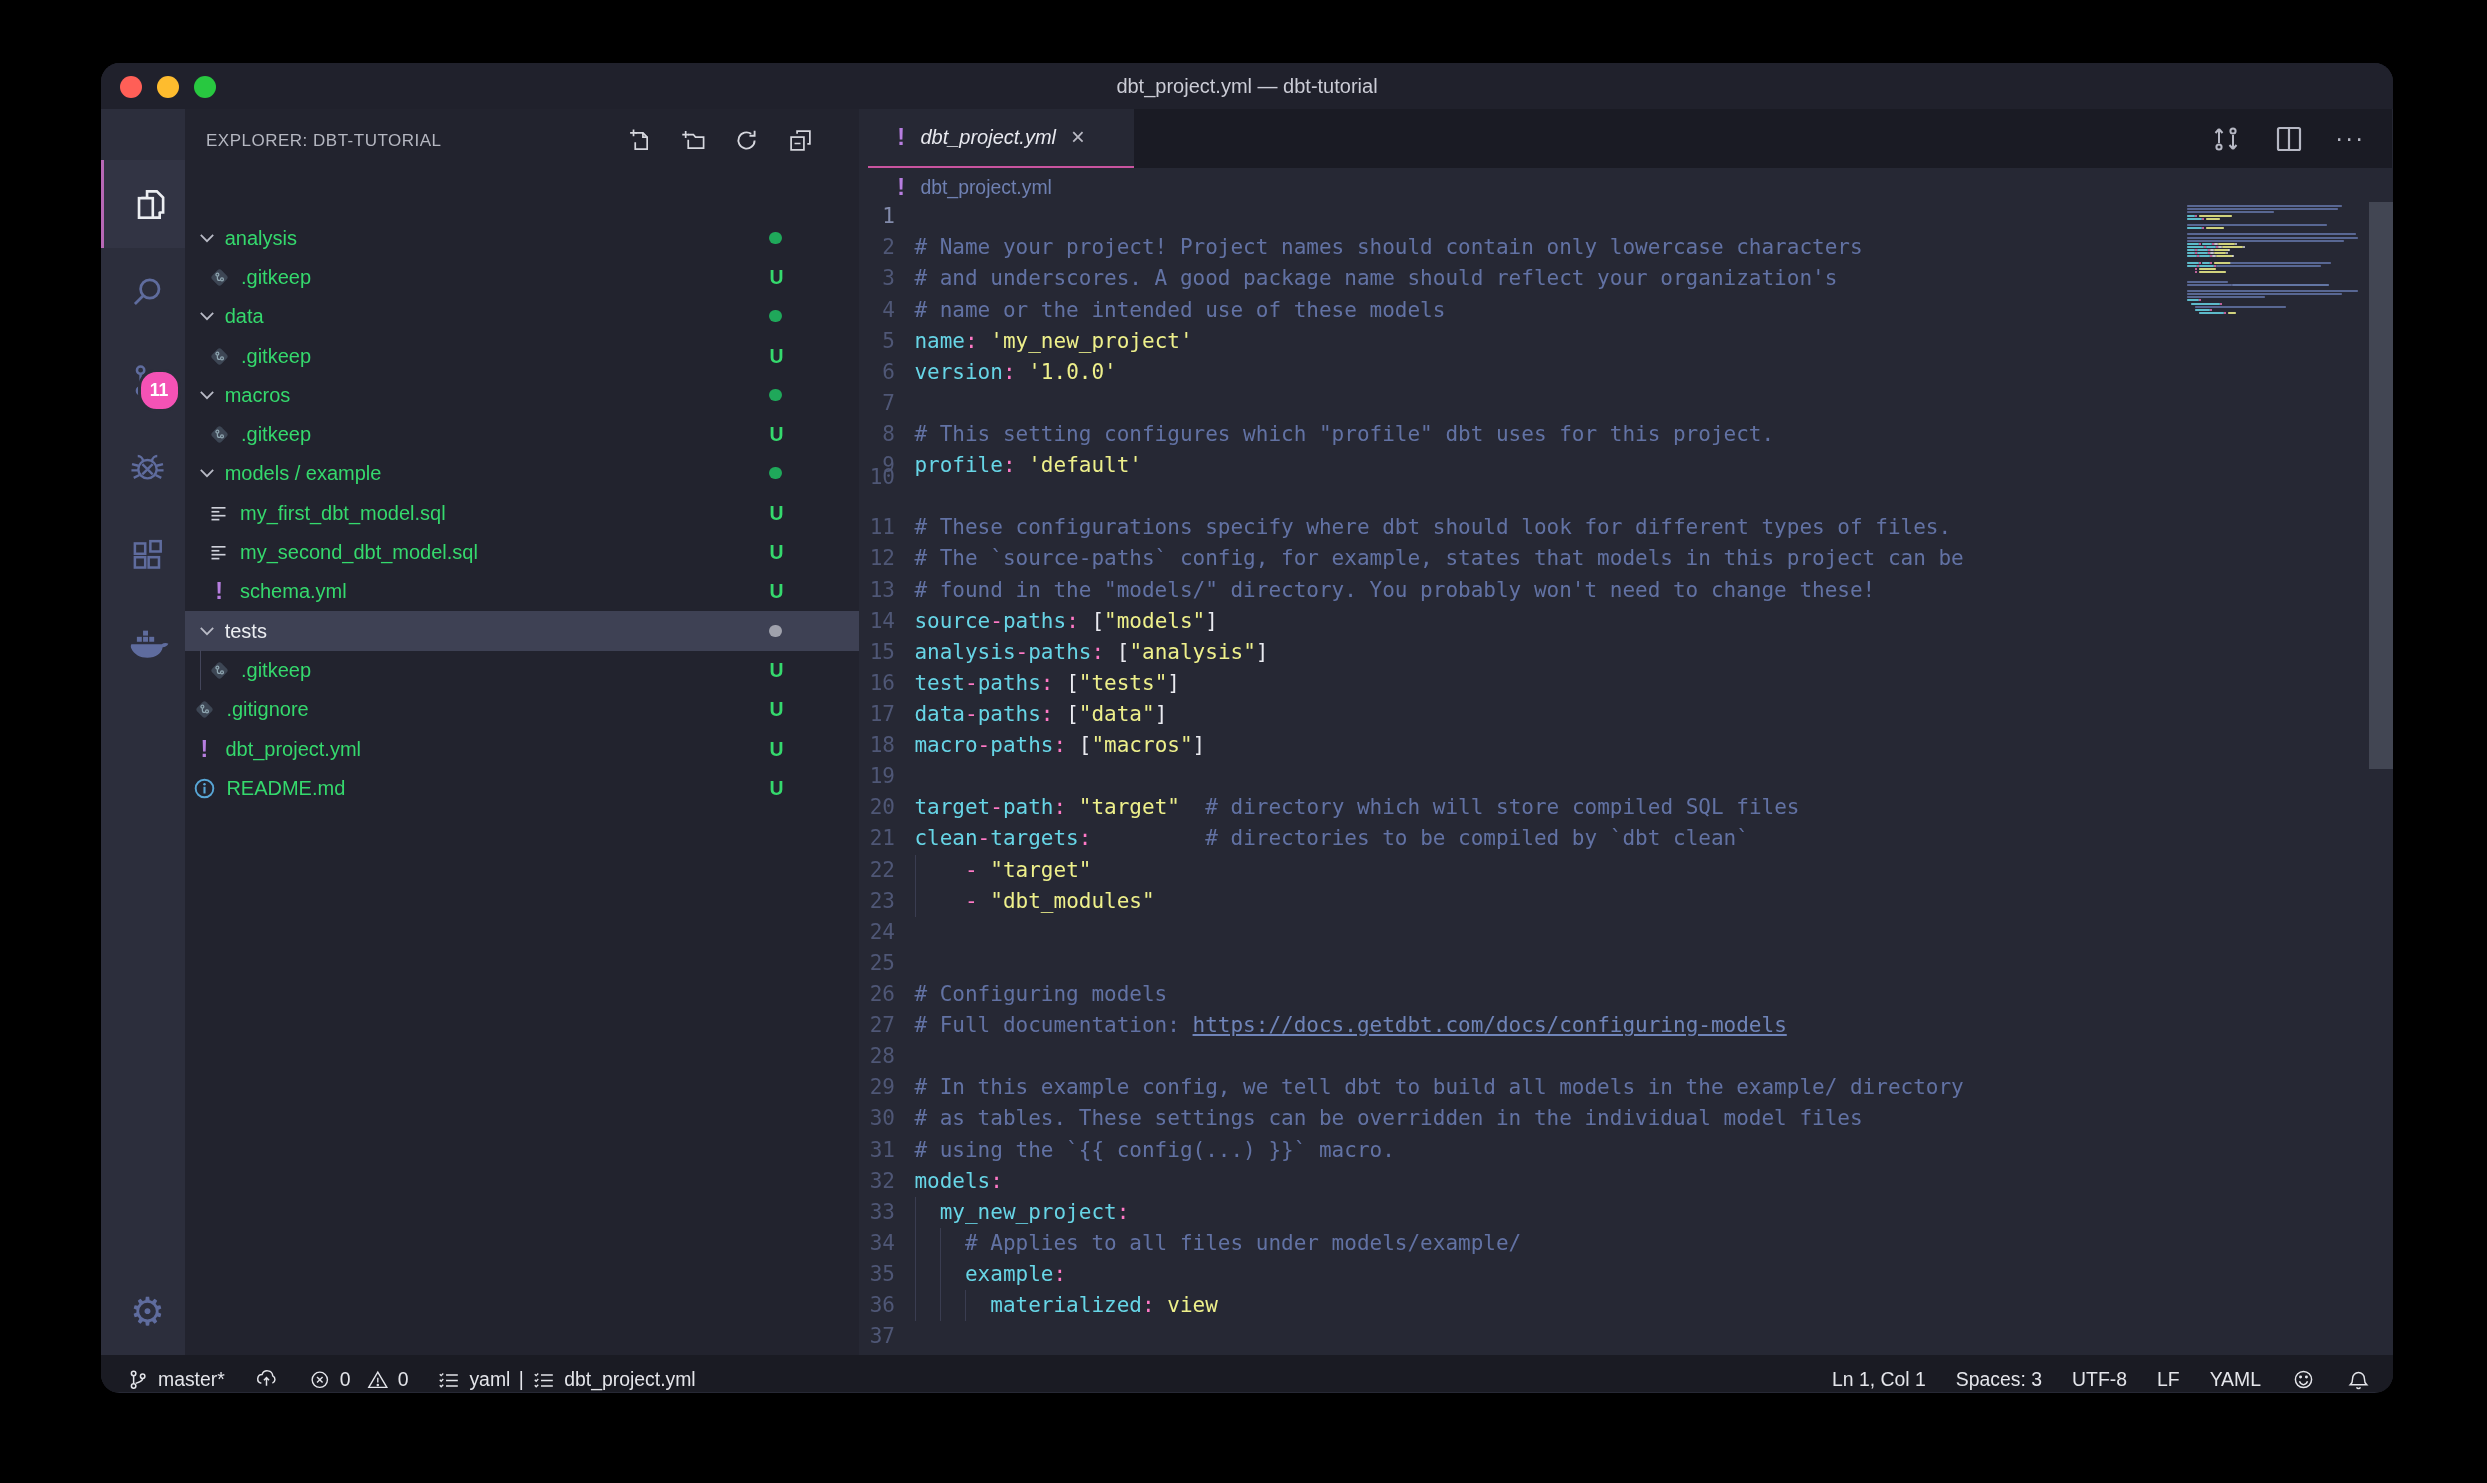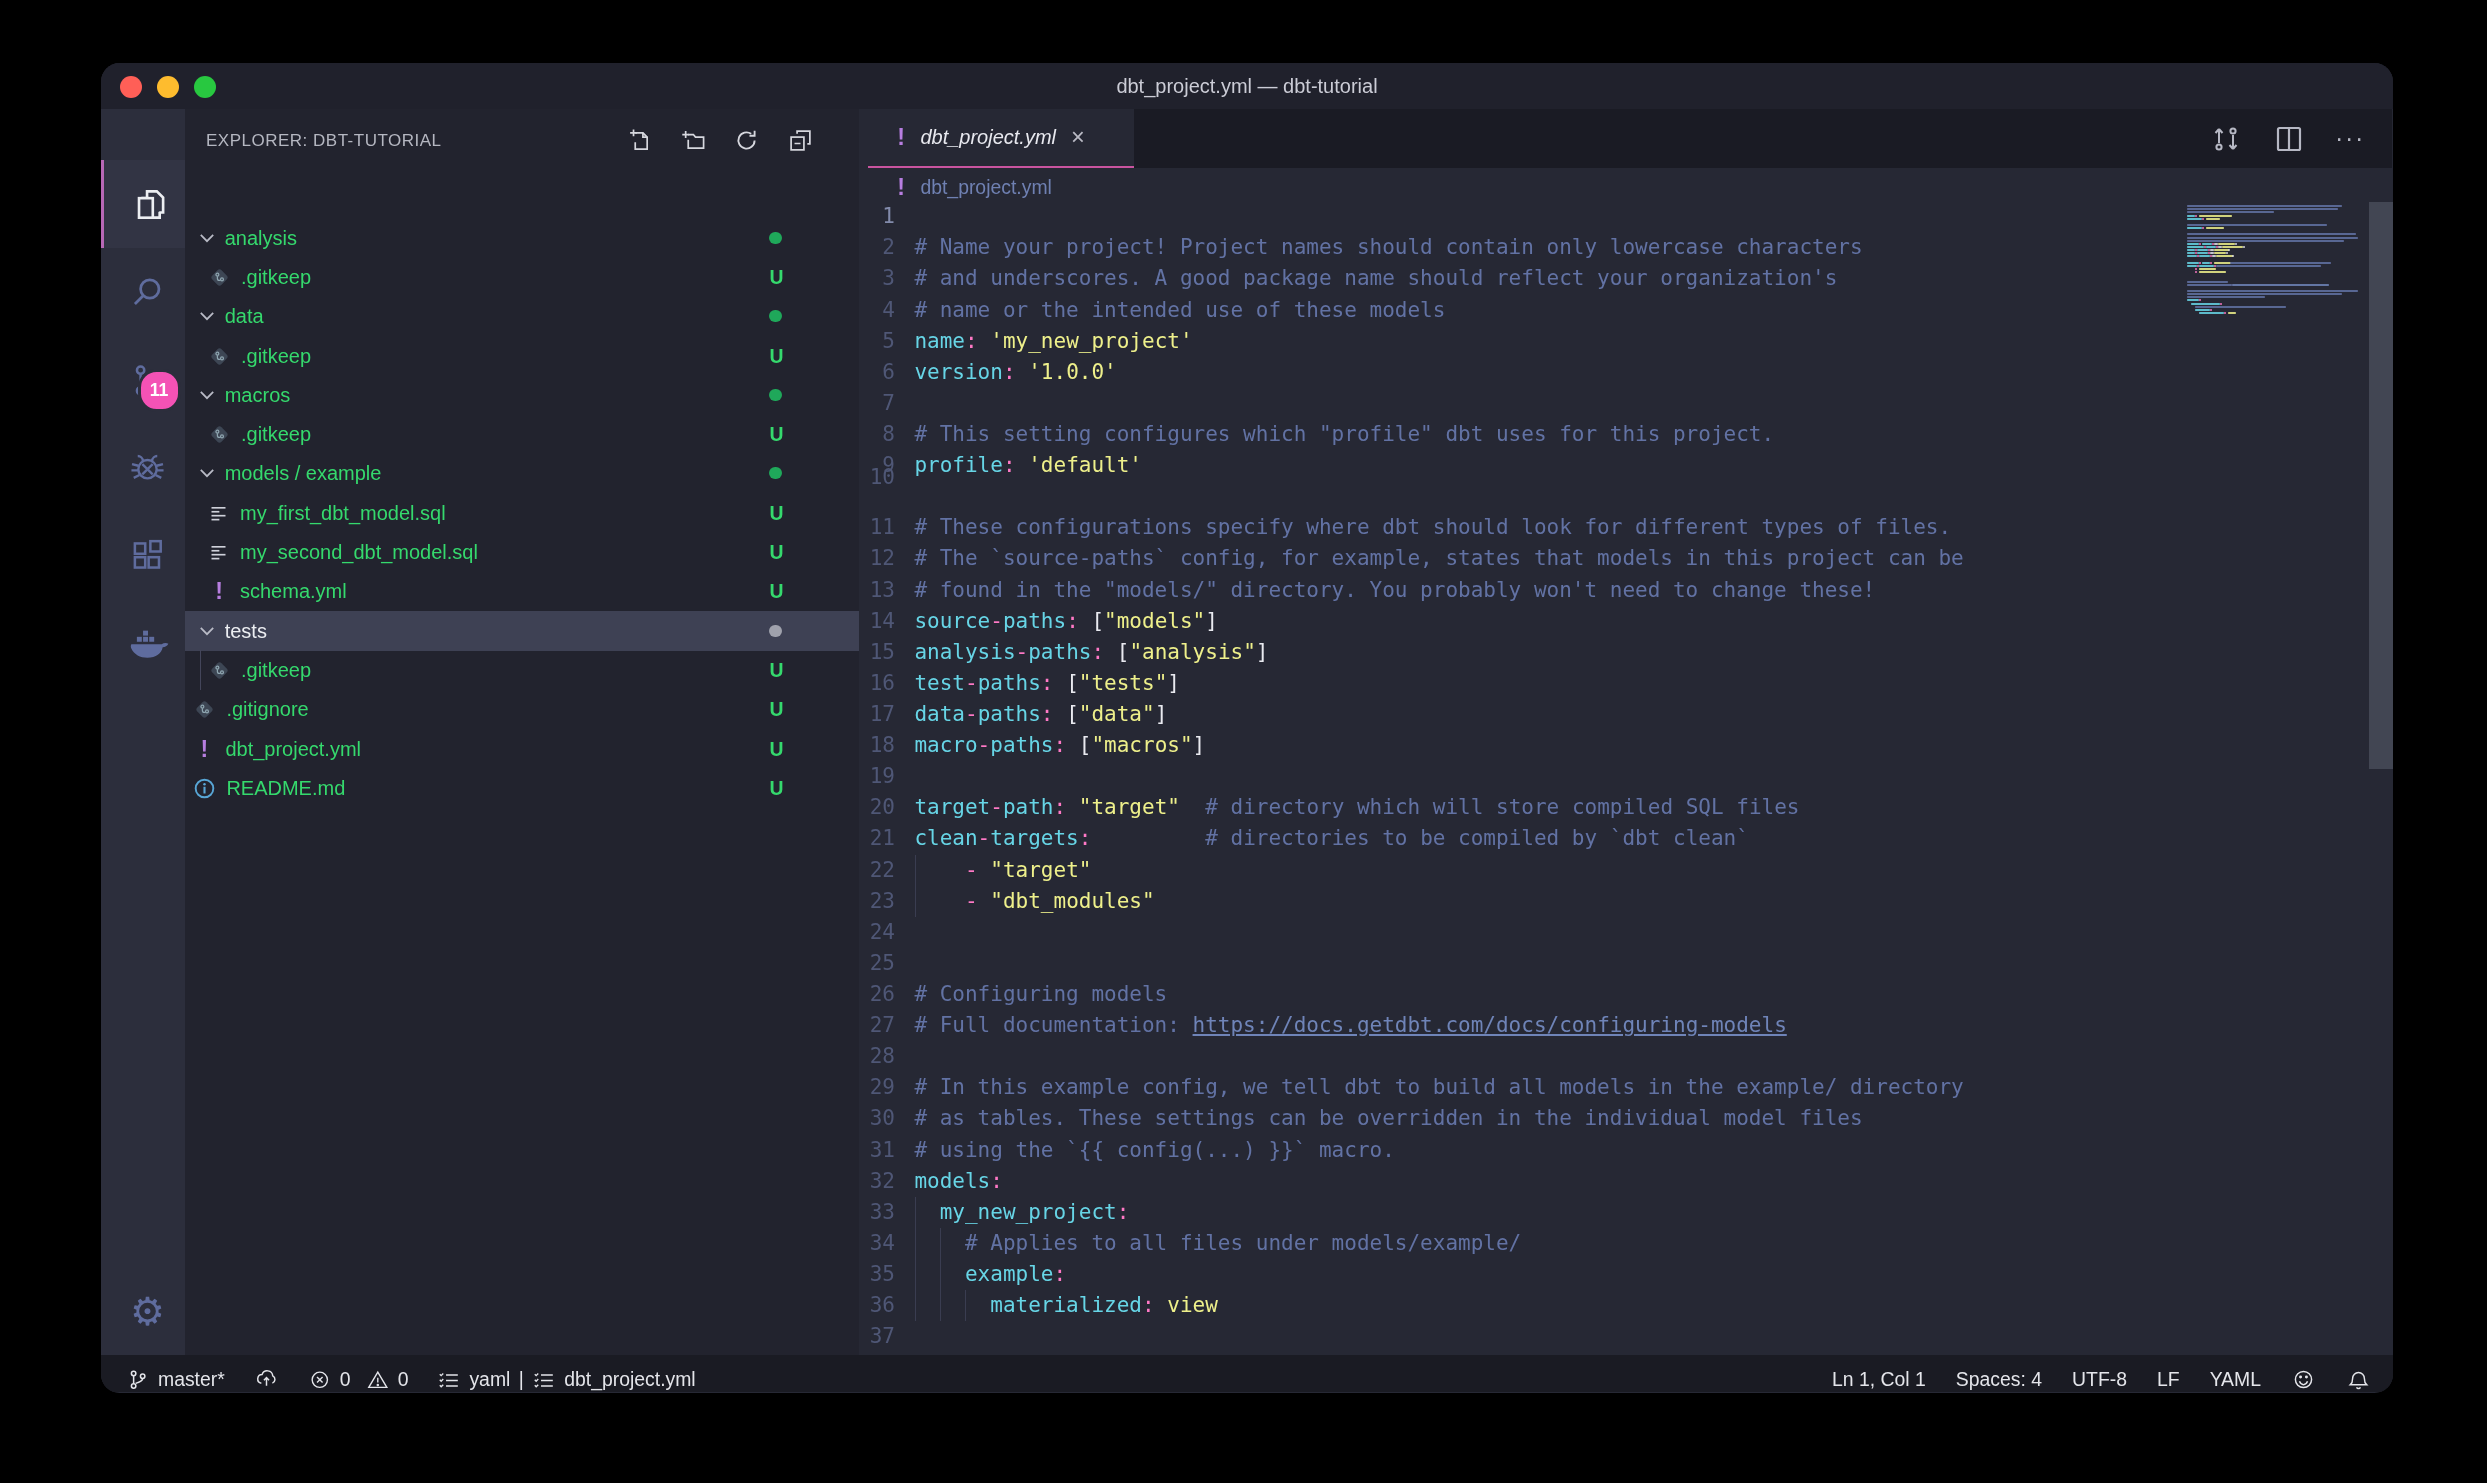--- a/index.html
+++ b/index.html
@@ -621,21 +621,21 @@
         <svg width="23.6" height="23.6" viewBox="0 0 34 34">
             <g stroke="#e4e5ea" stroke-width="2" fill="none">
           <path d="M4 9l2 2 3-3M4 17l2 2 3-3M4 25l2 2 3-3M13 10h17M13 18h17M13 26h17"></path>
             </g>
           </svg>
         <span>dbt_project.yml</span>
       </span>
     </div>
     <div class="sb-right">
       <span class="sb-item">Ln 1, Col 1</span>
-      <span class="sb-item">Spaces: 4</span>
+      <span class="sb-item">Spaces: 3</span>
       <span class="sb-item">UTF-8</span>
       <span class="sb-item">LF</span>
       <span class="sb-item">YAML</span>
       <span class="sb-item">
         <svg width="25" height="25" viewBox="0 0 34 34">
             <g fill="none" stroke="#e4e5ea" stroke-width="2">
           <circle cx="17" cy="17" r="11"></circle>
               <path d="M11.5 19.5c1.2 3 3.2 4.5 5.5 4.5s4.3-1.5 5.5-4.5"></path>
           <circle cx="13" cy="13.5" r="1" fill="#e4e5ea"></circle>
               <circle cx="21" cy="13.5" r="1" fill="#e4e5ea"></circle>

